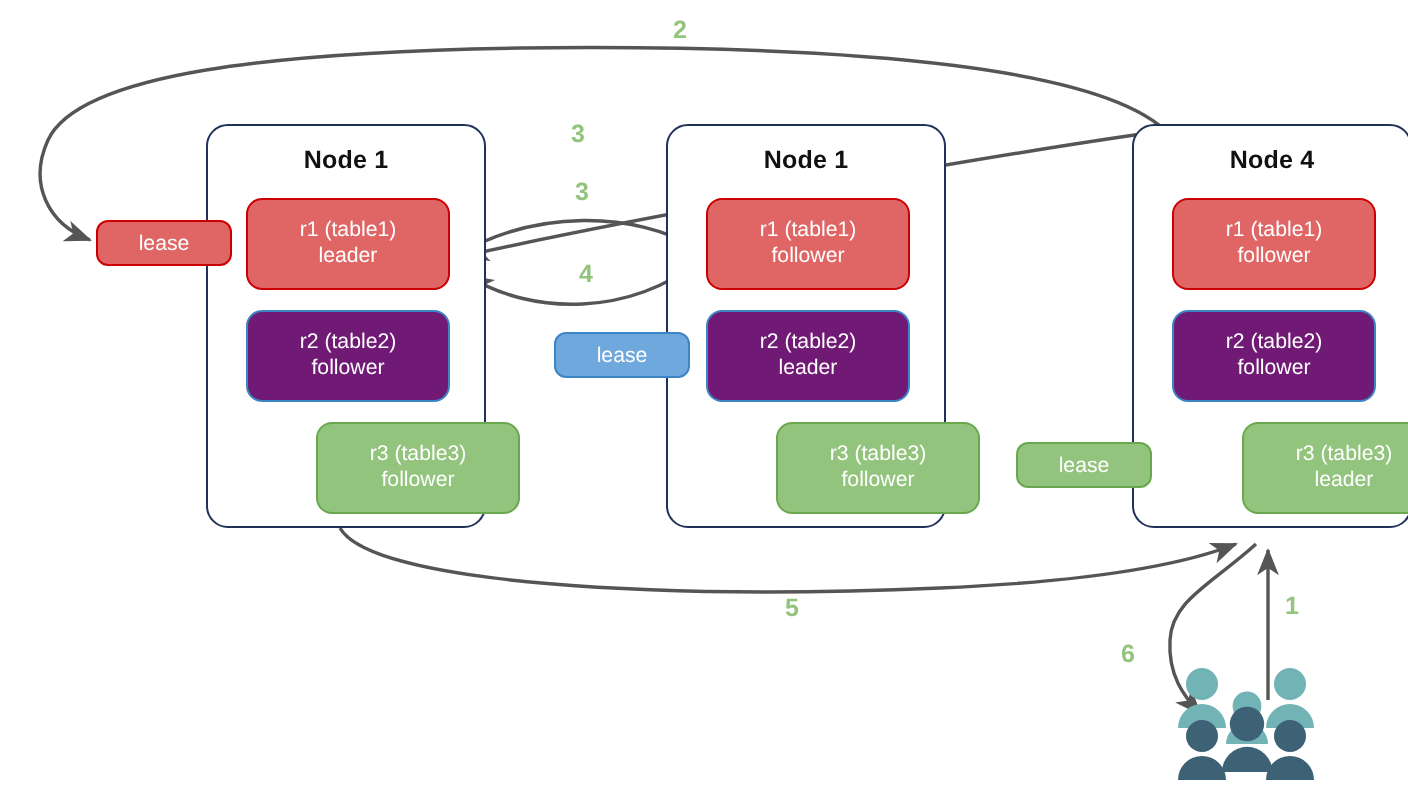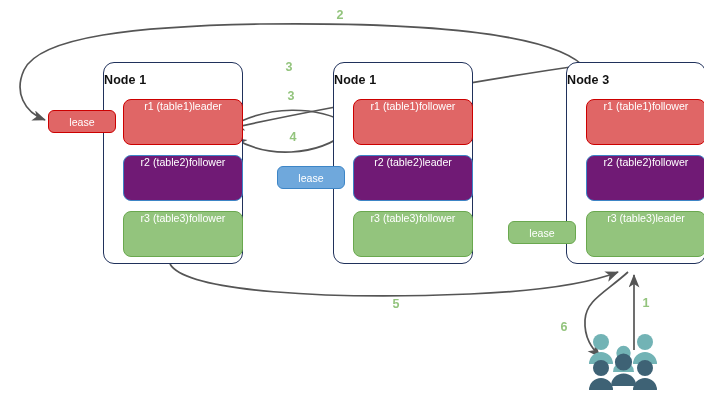--- a/index.html
+++ b/index.html
@@ -30,43 +30,46 @@
     box-sizing: border-box;
     background: #ffffff;
     border: 1.4px solid #20315B;
     border-radius: 11px;
   }
   .node-title {
     position: absolute;
     left: 0;
     right: 0;
     top: 10px;
+    text-align: center;
     font-size: 12.5px;
     font-weight: bold;
     color: #111111;
     letter-spacing: 0.1px;
   }
   .replica {
     position: absolute;
     box-sizing: border-box;
-    width: 120px;
+    width: 102px;
     height: 46px;
     left: 19px;
     border-radius: 8px;
     display: flex;
+    flex-direction: column;
+    align-items: center;
     justify-content: center;
     color: #ffffff;
     font-size: 10.6px;
     line-height: 13.5px;
     text-align: center;
   }
   .replica .l1, .replica .l2 { display: block; }
   .rep-red   { background: #E06666; border: 1.6px solid #CC0000; }
   .rep-blue  { background: #701a75; border: 1.6px solid #3D85C6; }
-  .rep-green { background: #93C47D; border: 1.6px solid #6AA84F; }
+  .rep-green { background: #93C47D; border: 1.6px solid #6AA84F; margin-left: 35px; }
   .lease {
     position: absolute;
     box-sizing: border-box;
     width: 68px;
     height: 23px;
     border-radius: 6px;
     display: flex;
     align-items: center;
     justify-content: center;
     color: #ffffff;
@@ -146,21 +149,21 @@
       <span class="l1">r2 (table2)</span>
       <span class="l2">leader</span>
     </div>
     <div class="replica rep-green" style="top:148px;">
       <span class="l1">r3 (table3)</span>
       <span class="l2">follower</span>
     </div>
   </div>
 
   <div class="node-box" style="left:566px; top:62px; width:140px; height:202px;">
-    <div class="node-title">Node 3</div>
+    <div class="node-title">Node 4</div>
     <div class="replica rep-red" style="top:36px;">
       <span class="l1">r1 (table1)</span>
       <span class="l2">follower</span>
     </div>
     <div class="replica rep-blue" style="top:92px;">
       <span class="l1">r2 (table2)</span>
       <span class="l2">follower</span>
     </div>
     <div class="replica rep-green" style="top:148px;">
       <span class="l1">r3 (table3)</span>

